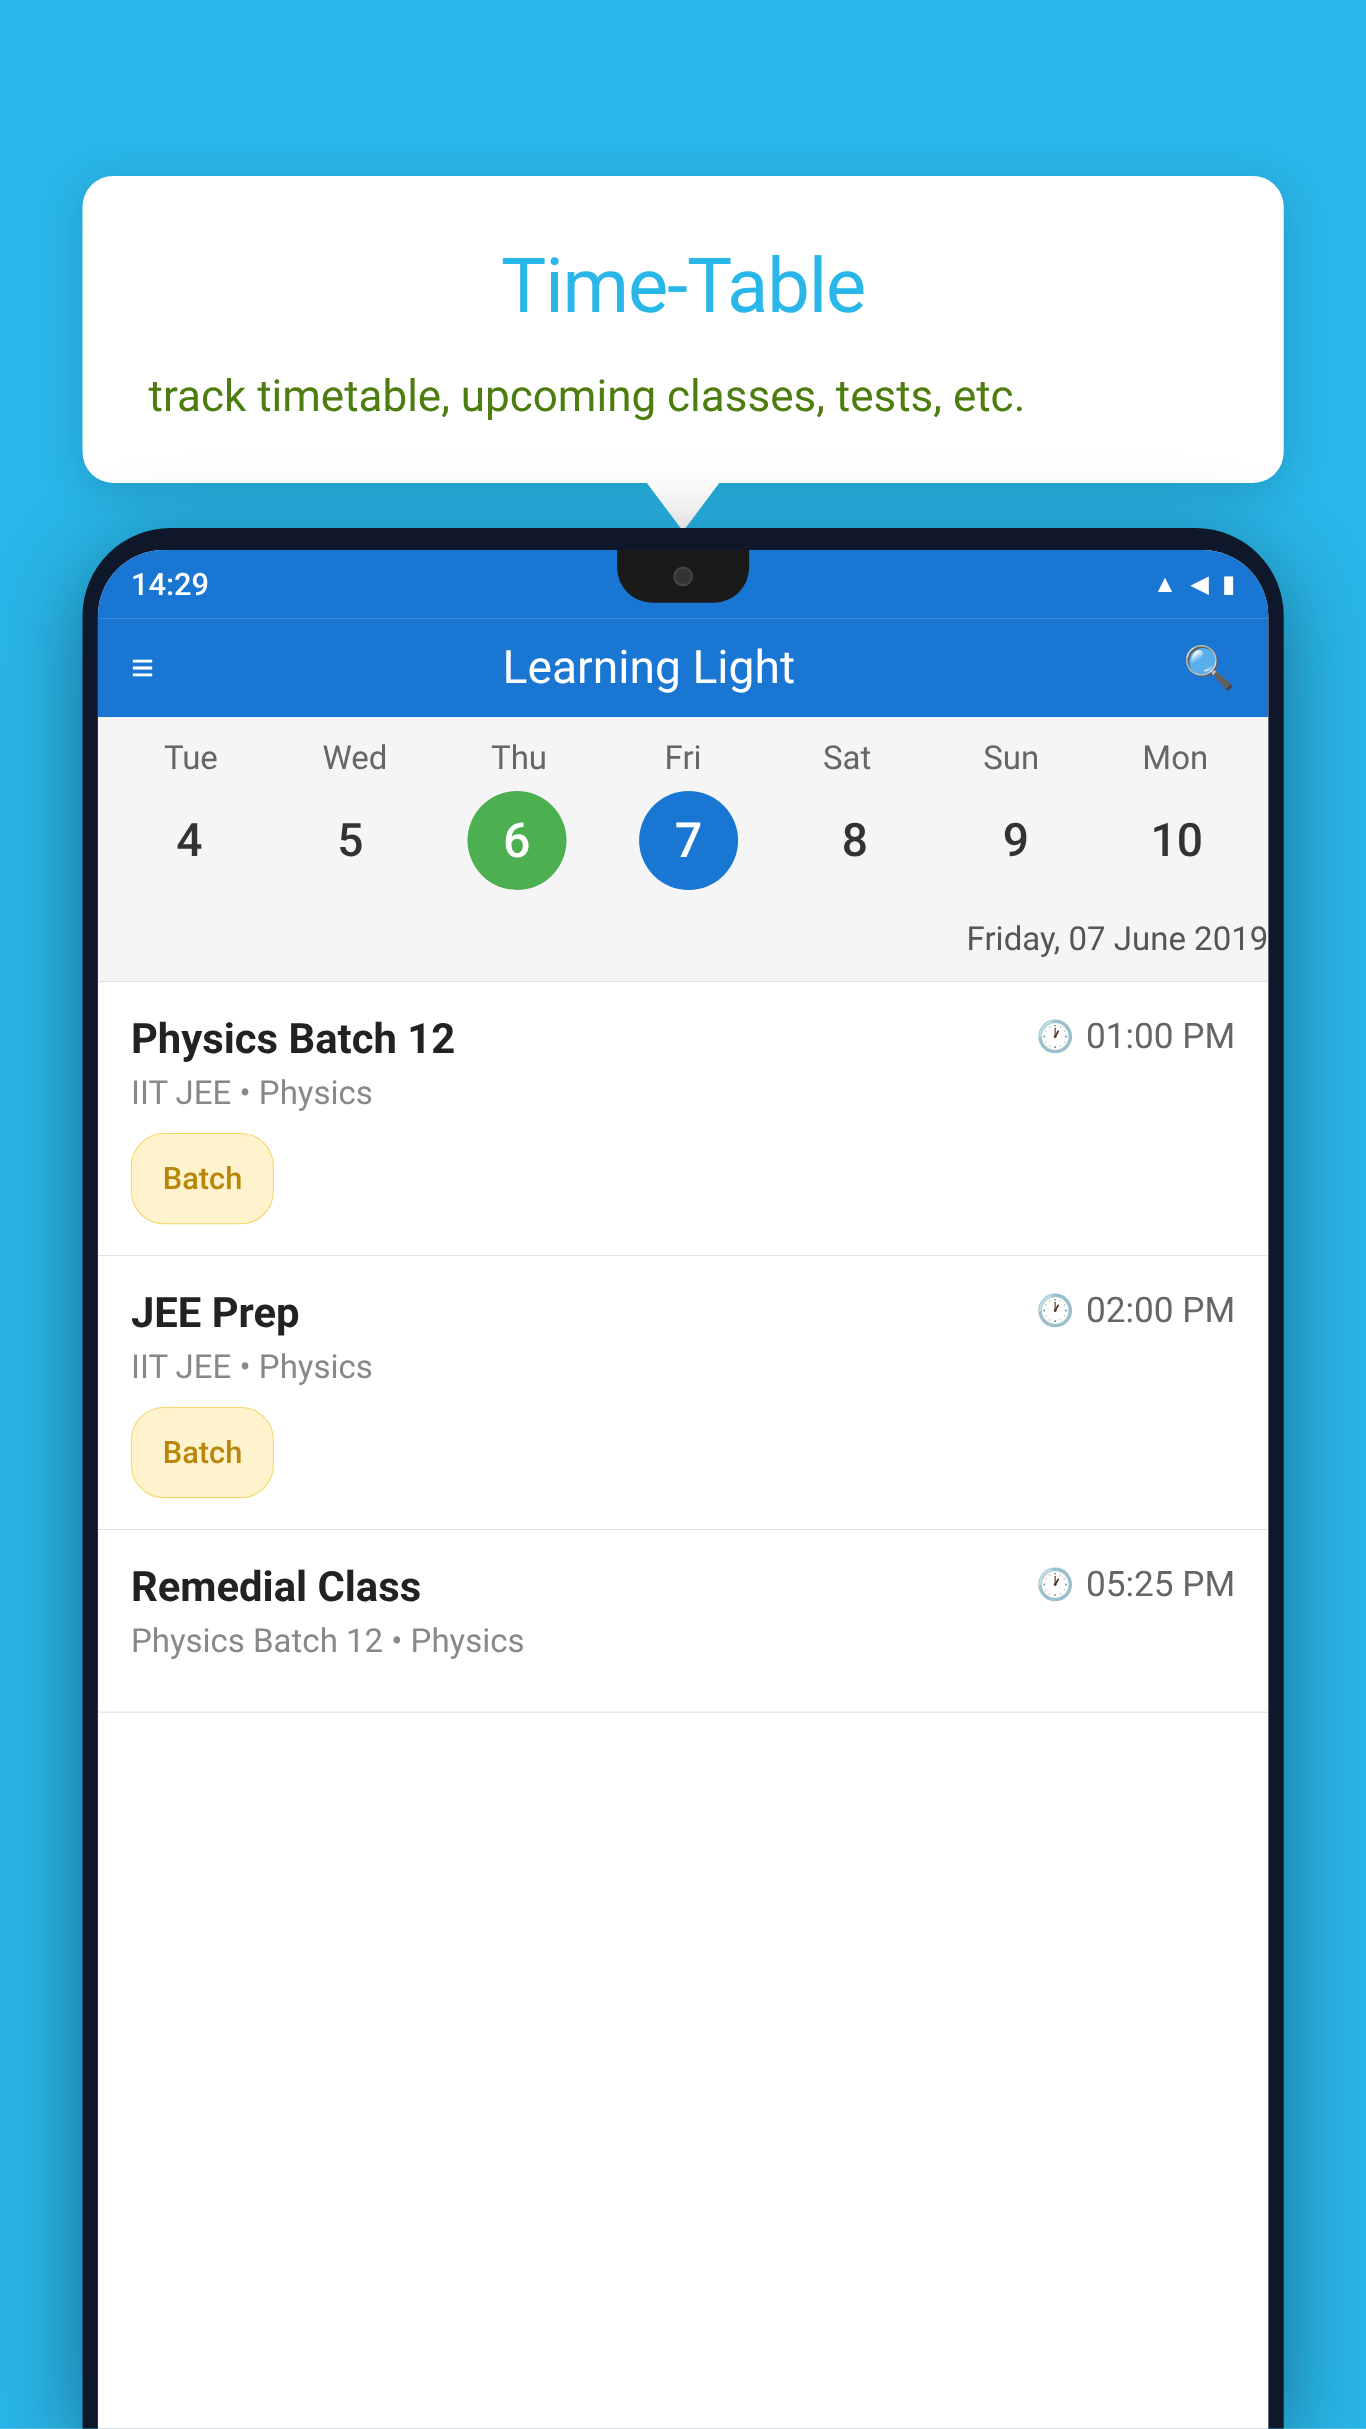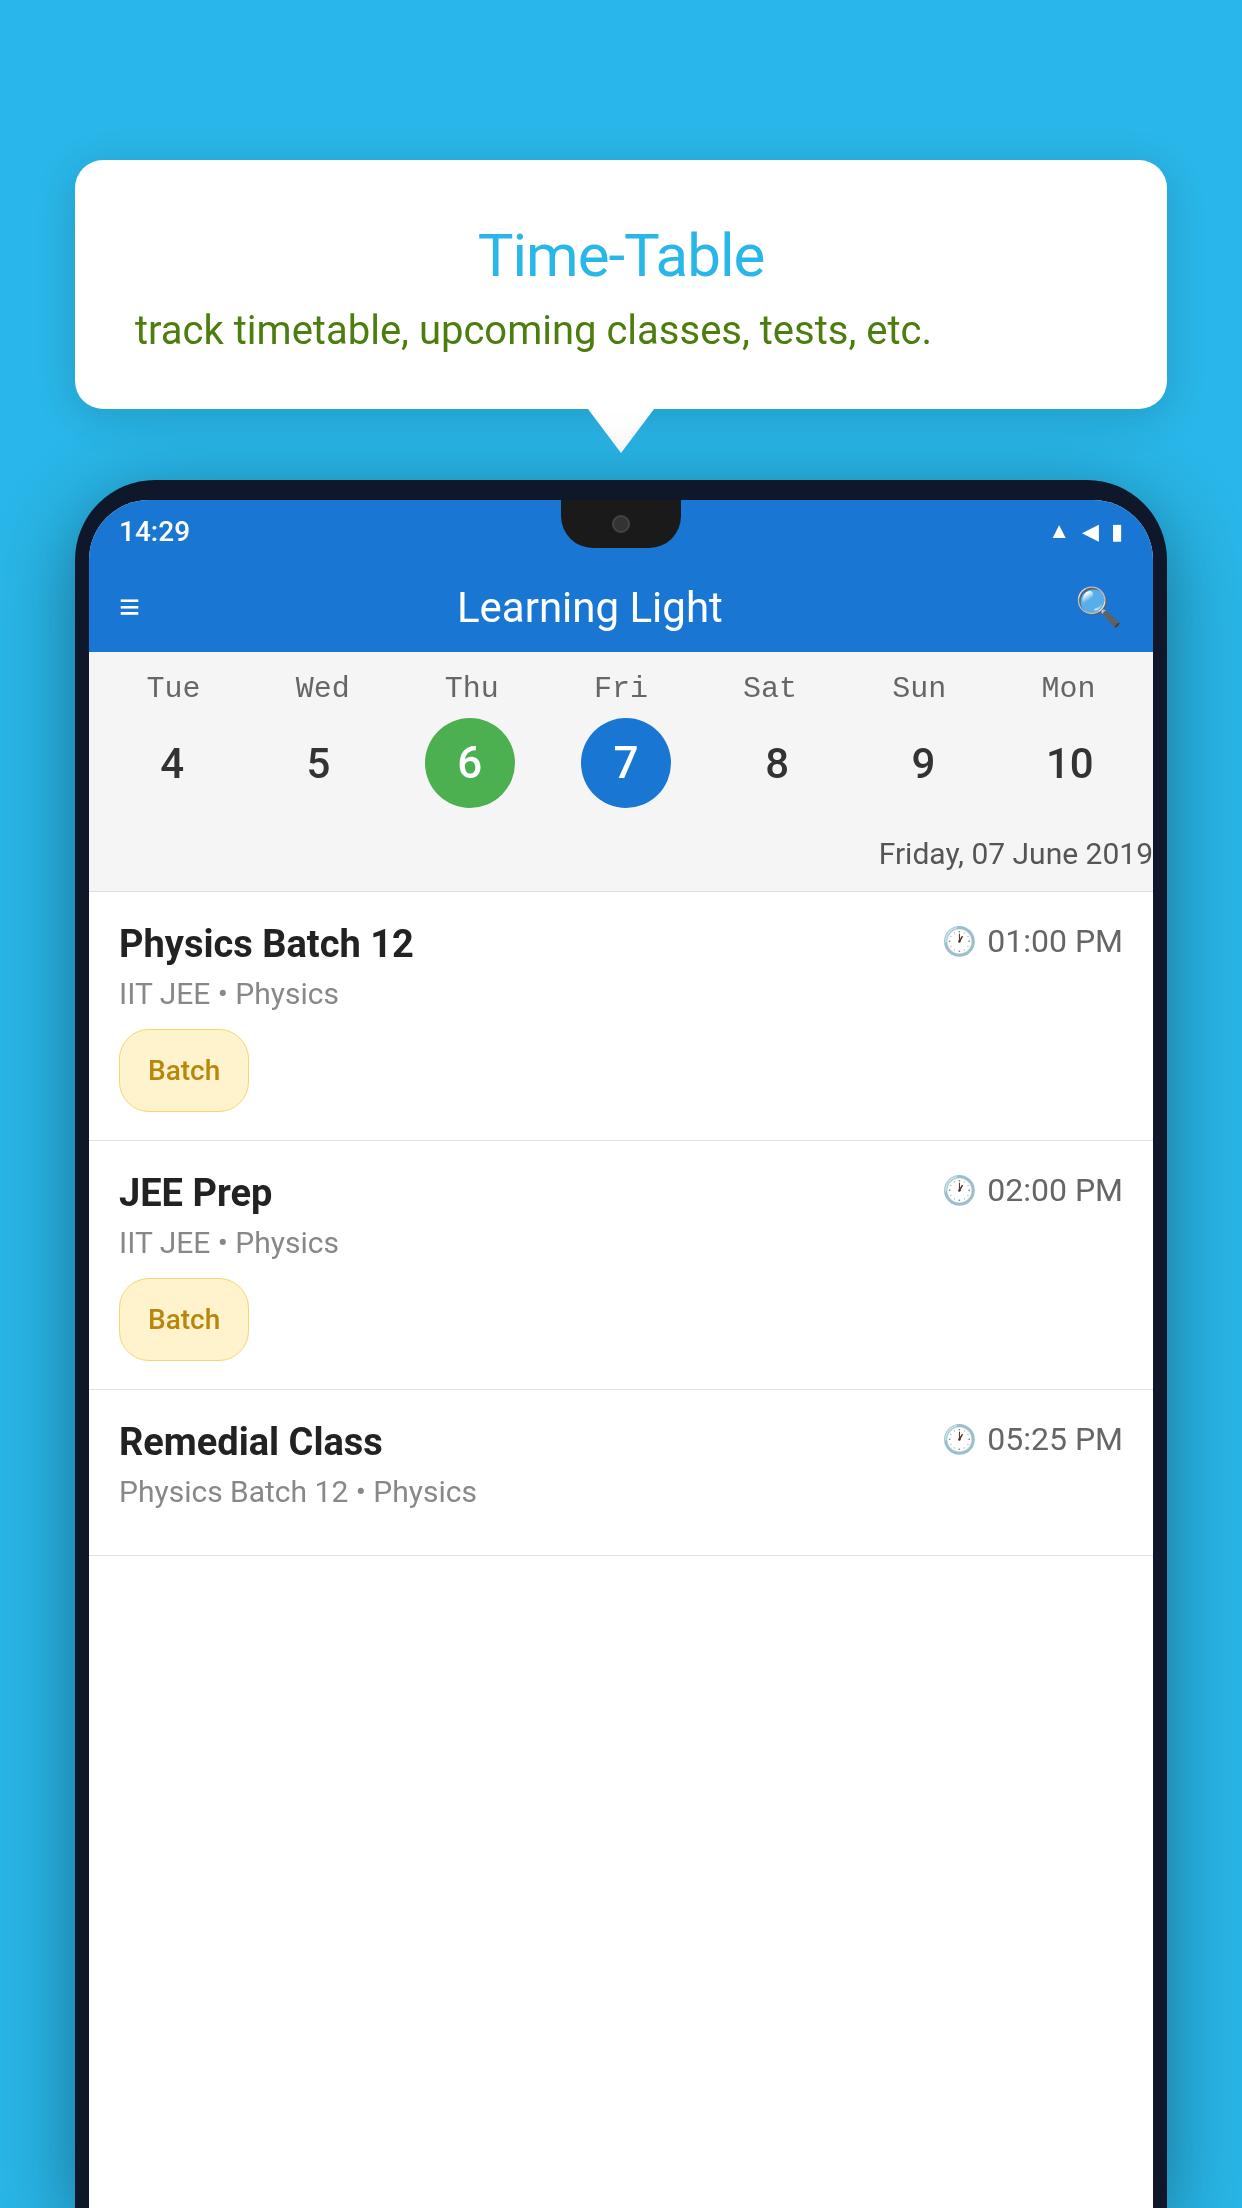--- a/index.html
+++ b/index.html
@@ -34,24 +34,24 @@
       transform: translateX(-50%);
       width: 0;
       height: 0;
       border-left: 36px solid transparent;
       border-right: 36px solid transparent;
       border-top: 48px solid white;
     }
 
     .tooltip-title {
       text-align: center;
-      font-size: 60px;
+      font-size: 69px;
       font-weight: 400;
       color: #29b6e8;
-      margin-bottom: 16px;
+      margin-bottom: 36px;
       letter-spacing: -1px;
     }
 
     .tooltip-subtitle {
       text-align: left;
       font-size: 40px;
       color: #4d7c0f;
       font-weight: 400;
     }
 
@@ -147,21 +147,20 @@
     
     .calendar-strip {
       background: #f5f5f5;
       padding: 20px 0 0;
     }
 
     .day-headers {
       display: flex;
       justify-content: space-around;
       padding: 0 10px 12px;
-      font-family: Liberation Mono, monospace;
     }
 
     .day-header {
       color: #666;
       font-size: 30px;
       font-weight: 400;
       width: 120px;
       text-align: center;
     }
 

